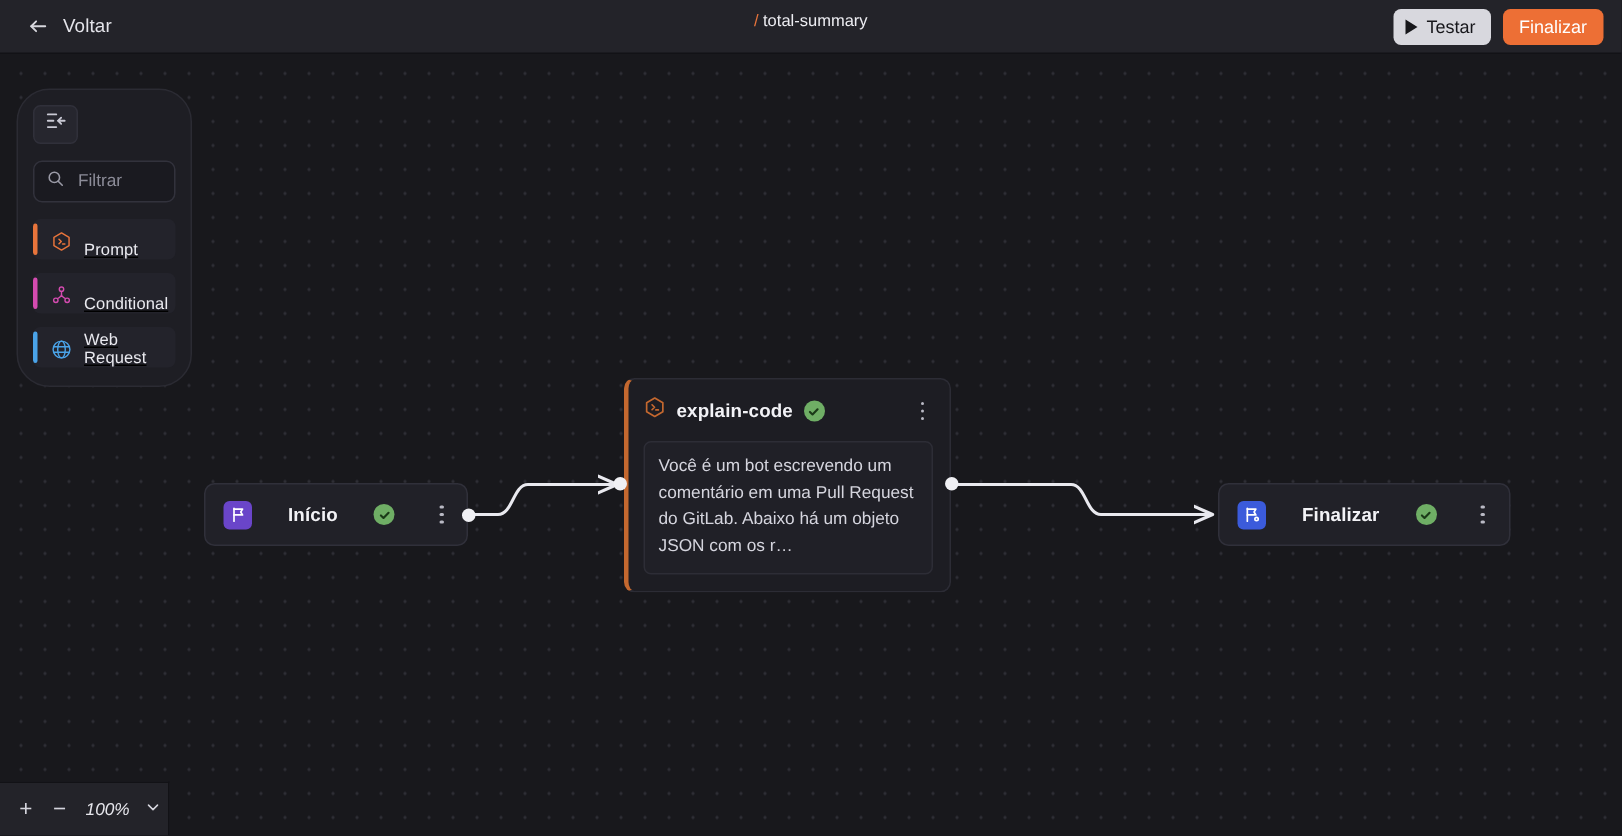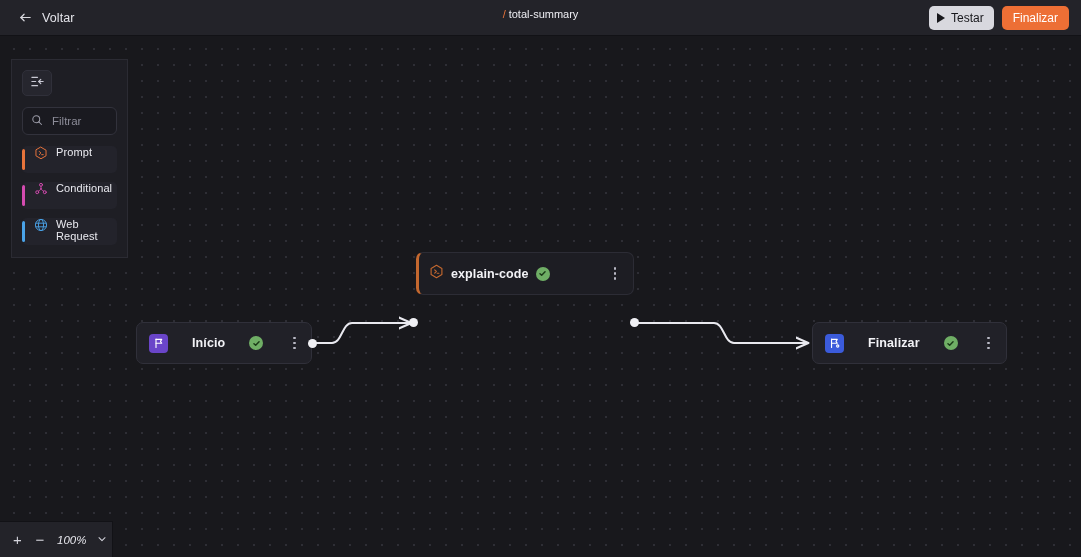--- a/index.html
+++ b/index.html
@@ -19,21 +19,21 @@
     left: 0; top: 0;
     width: 1081px; height: 36px;
     background: #232329;
     border-bottom: 1px solid #121216;
     display: flex;
     align-items: center;
     z-index: 50;
   }
   .back-btn {
     display: flex;
-    align-items: center;
+    align-items: flex-start;
     gap: 9px;
     margin-left: 14px;
     cursor: pointer;
     padding: 4px 4px;
     border-radius: 4px;
   }
   .back-arrow {
     width: 15px; height: 15px;
     display: block;
     color: #d7d7dd;
@@ -104,21 +104,21 @@
     overflow: hidden;
   }
 
   
   .palette {
     position: absolute;
     left: 11px; top: 23px;
     width: 117px;
     background: #1e1e24;
     border: 1px solid #2b2b33;
-    border-radius: 0;
+    border-radius: 22px;
     padding: 10px 10px 12px 10px;
     z-index: 20;
   }
   .collapse-btn {
     width: 30px; height: 26px;
     background: #26262e;
     border: 1px solid #30303a;
     border-radius: 5px;
     display: flex;
     align-items: center;
@@ -141,26 +141,27 @@
     font-size: 11.5px;
     color: #8c8c98;
   }
   .palette-list { margin-top: 11px; }
   .pal-item {
     position: relative;
     height: 27px;
     background: #23232b;
     border-radius: 5px;
     display: flex;
-    align-items: flex-start;
+    align-items: flex-end;
     gap: 8px;
     padding-left: 12px;
     margin-bottom: 9px;
     cursor: grab;
     overflow: hidden;
+    text-decoration: underline;
   }
   .pal-item:last-child { margin-bottom: 0; }
   .pal-bar {
     position: absolute;
     left: 0; top: 3px; bottom: 3px;
     width: 2.5px;
     border-radius: 2px;
   }
   .pal-label {
     font-size: 11px;
@@ -485,20 +486,21 @@
             <path d="M2.6 6.2 4.9 8.4 9.4 3.8"></path>
           </svg>
         </span>
         <span class="dots-menu">
             <i></i>
             <i></i>
             <i></i>
           </span>
       </div>
 
+      <div class="card-body">Você é um bot escrevendo um comentário em uma Pull Request do GitLab. Abaixo há um objeto JSON com os r…</div>
 
 
     </div>
     <span class="handle" style="left:-7px; top:66px;"></span>
     <span class="handle" style="right:-5px; top:66px;"></span>
   </div>
 
   <div class="node" style="left:812px; top:286px;">
     <div class="node-simple">
       <span class="node-sq-icon" style="background:#3b5bdb;">

